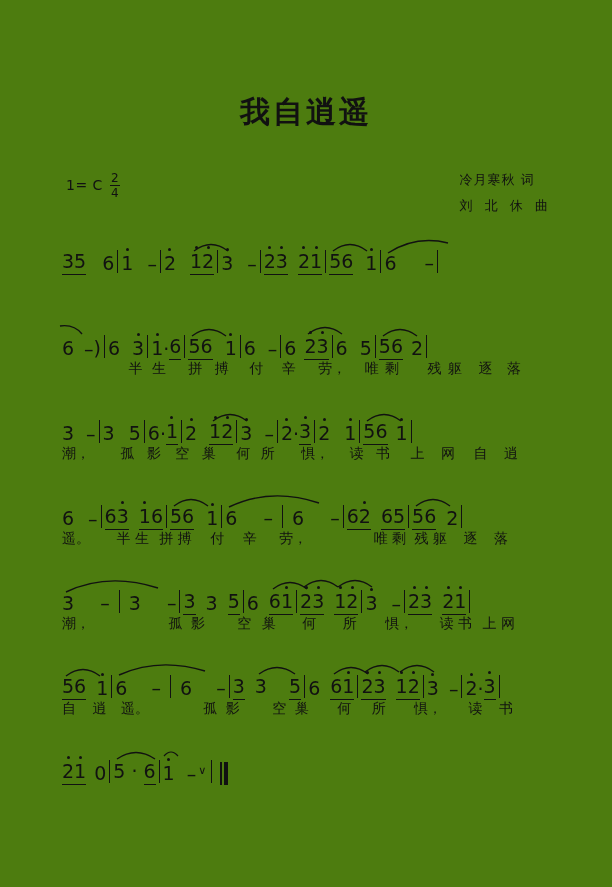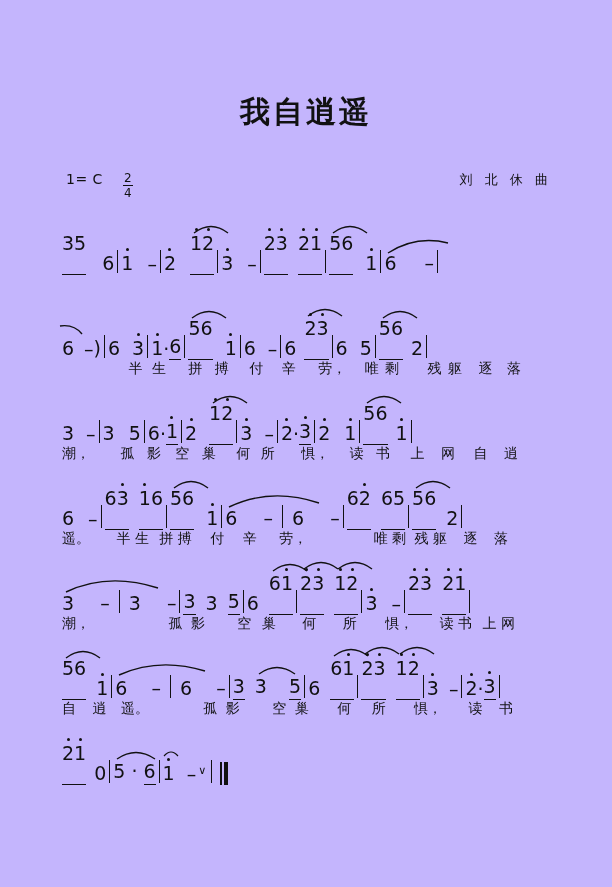--- a/index.html
+++ b/index.html
@@ -15,21 +15,21 @@
     overflow: hidden;
     position: relative;
   }
 
   
   .sheet {
     position: absolute;
     left: 0; top: 0;
     width: 612px;
     height: 887px;
-    background: #c4b5fd;
+    background: #4d7c0f;
   }
 
   
   .title {
     text-align: center;
     font-size: 30px;
     font-weight: bold;
     letter-spacing: 3px;
     margin-top: 92px;
     font-family: "DejaVu Sans", "Liberation Sans", sans-serif;
@@ -39,22 +39,22 @@
     position: relative;
     height: 62px;
     margin-top: 34px;
   }
   .keysig {
     position: absolute;
     left: 66px;
     top: 4px;
     font-size: 14px;
     display: flex;
-    align-items: flex-start;
-    gap: 16px;
+    align-items: center;
+    gap: 3px;
     letter-spacing: 0.5px;
   }
   .frac {
     display: inline-flex;
     flex-direction: column;
     align-items: center;
     line-height: 1;
     font-size: 12px;
     margin-left: 4px;
     position: relative;
@@ -120,21 +120,21 @@
     margin-left: -1.5px;
     background: #111;
     border-radius: 50%;
   }
   
   .beam { border-bottom: 1.6px solid #111; padding-bottom: 1px; }
   
   .bgrp {
     display: inline-block;
     border-bottom: 1.6px solid #111;
-    padding-bottom: 19px;
+    padding-bottom: 1px;
     line-height: 22px;
   }
 
   
   .dash { display: inline-block; text-align: center; }
   
   .dot-ext { display: inline-block; text-align: center; }
 
   
   .bar {
@@ -186,20 +186,21 @@
 
   <div class="meta-row">
     <div class="keysig">
       <span>1= C</span>
       <span class="frac">
         <span class="num">2</span>
         <span class="den">4</span>
       </span>
     </div>
     <div class="credits">
+      <div>冷月寒秋 词</div>
       <div class="line2">刘 北 休 曲</div>
     </div>
   </div>
 
   <div class="system">
     <div class="notes">
       <span class="bgrp"><span class="n">3</span><span class="n">5</span></span>
       <span class="sp" style="width:16px"></span>
       <span class="n">6</span>
       <span class="bar"></span>

